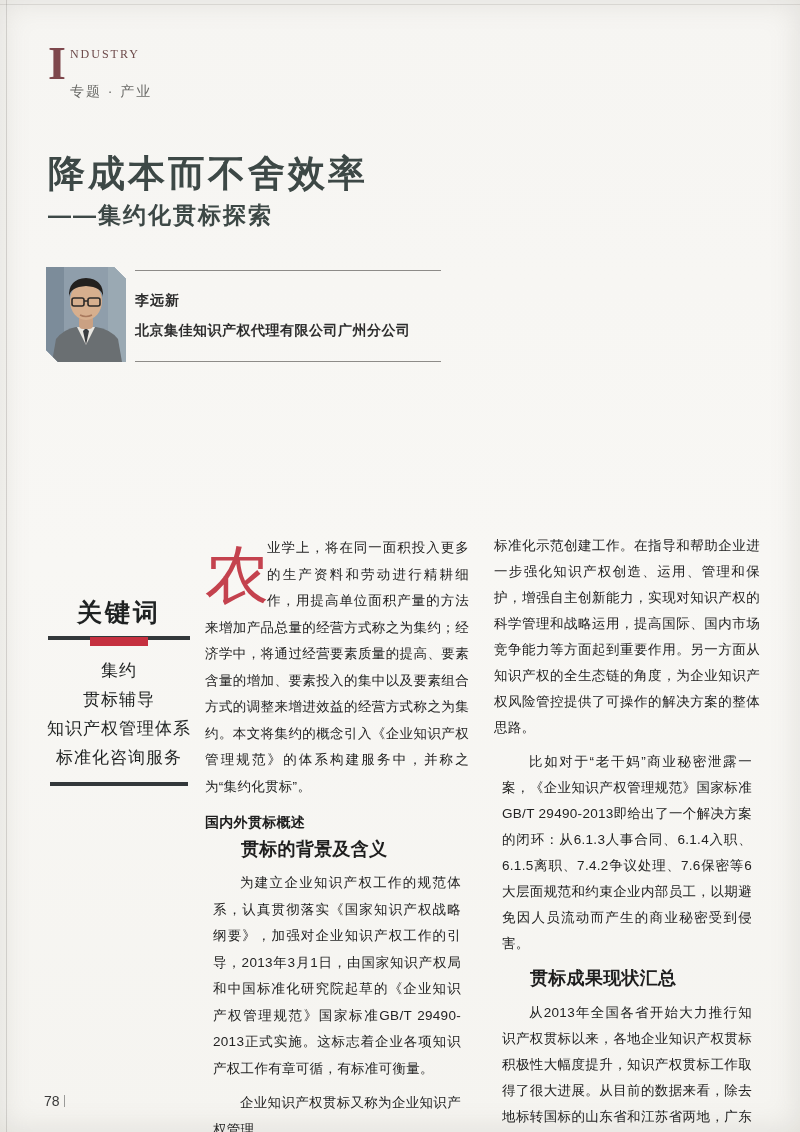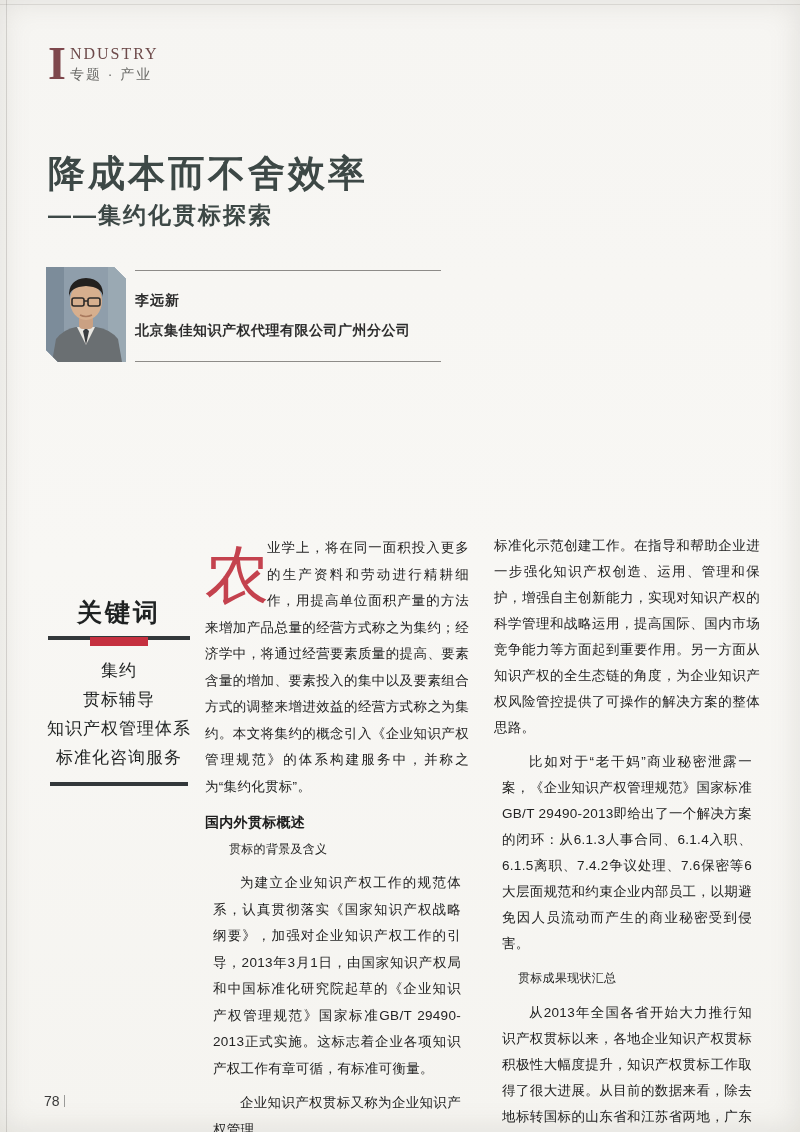--- a/index.html
+++ b/index.html
@@ -20,24 +20,24 @@
 
   
   .masthead{position:absolute;left:48px;top:44px;display:flex;align-items:flex-start;}
   .masthead-i{
     font-family:"Liberation Serif",serif;
     font-size:46px;line-height:40px;font-weight:bold;color:#7e474c;
   }
   .masthead-right{margin-left:4px;}
   .masthead-name{
     font-family:"Liberation Serif",serif;
-    font-size:16px;letter-spacing:2px;color:#6d4a4a;line-height:16px;margin-top:2px;
+    font-size:12px;letter-spacing:2px;color:#6d4a4a;line-height:16px;margin-top:2px;
   }
   .masthead-section{
-    font-size:14px;color:#6b6b68;line-height:18px;margin-top:3px;letter-spacing:2px;
+    font-size:14px;color:#6b6b68;line-height:18px;margin-top:20px;letter-spacing:2px;
   }
 
   
   .title-block{position:absolute;left:48px;top:152px;}
   .article-title{
     font-size:37px;font-weight:bold;color:#3d4846;letter-spacing:3px;line-height:44px;
   }
   .article-subtitle{
     font-size:23px;font-weight:bold;color:#3d4846;letter-spacing:2px;line-height:30px;margin-top:4px;
   }
@@ -81,21 +81,21 @@
   .dropcap{
     float:left;
     font-family:"DejaVu Serif",serif;
     font-size:64px;line-height:72px;
     color:#c4424e;
     width:56px;margin:4px 6px 0 0;text-align:left;
   }
   .para{margin:8px;text-indent:2em;}
   .para-noindent{margin:0;text-indent:0;}
   .sec-heading{font-size:14px;font-weight:bold;color:#1e1e1e;line-height:26.5px;margin-top:9px;}
-  .sub-heading{font-size:12px;font-weight:normal;color:#1e1e1e;line-height:26.5px;text-indent:2em;}
+  .sub-heading{font-size:18px;font-weight:bold;color:#1e1e1e;line-height:26.5px;text-indent:2em;}
 
   
   .page-footer{position:absolute;left:44px;top:1093px;display:flex;align-items:center;gap:4px;}
   .page-number{font-size:14px;color:#3a3a3a;}
   .page-number-divider{width:1px;height:12px;background:#9a9a98;}
 </style>
 </head>
 <body>
 
 <div class="page">

